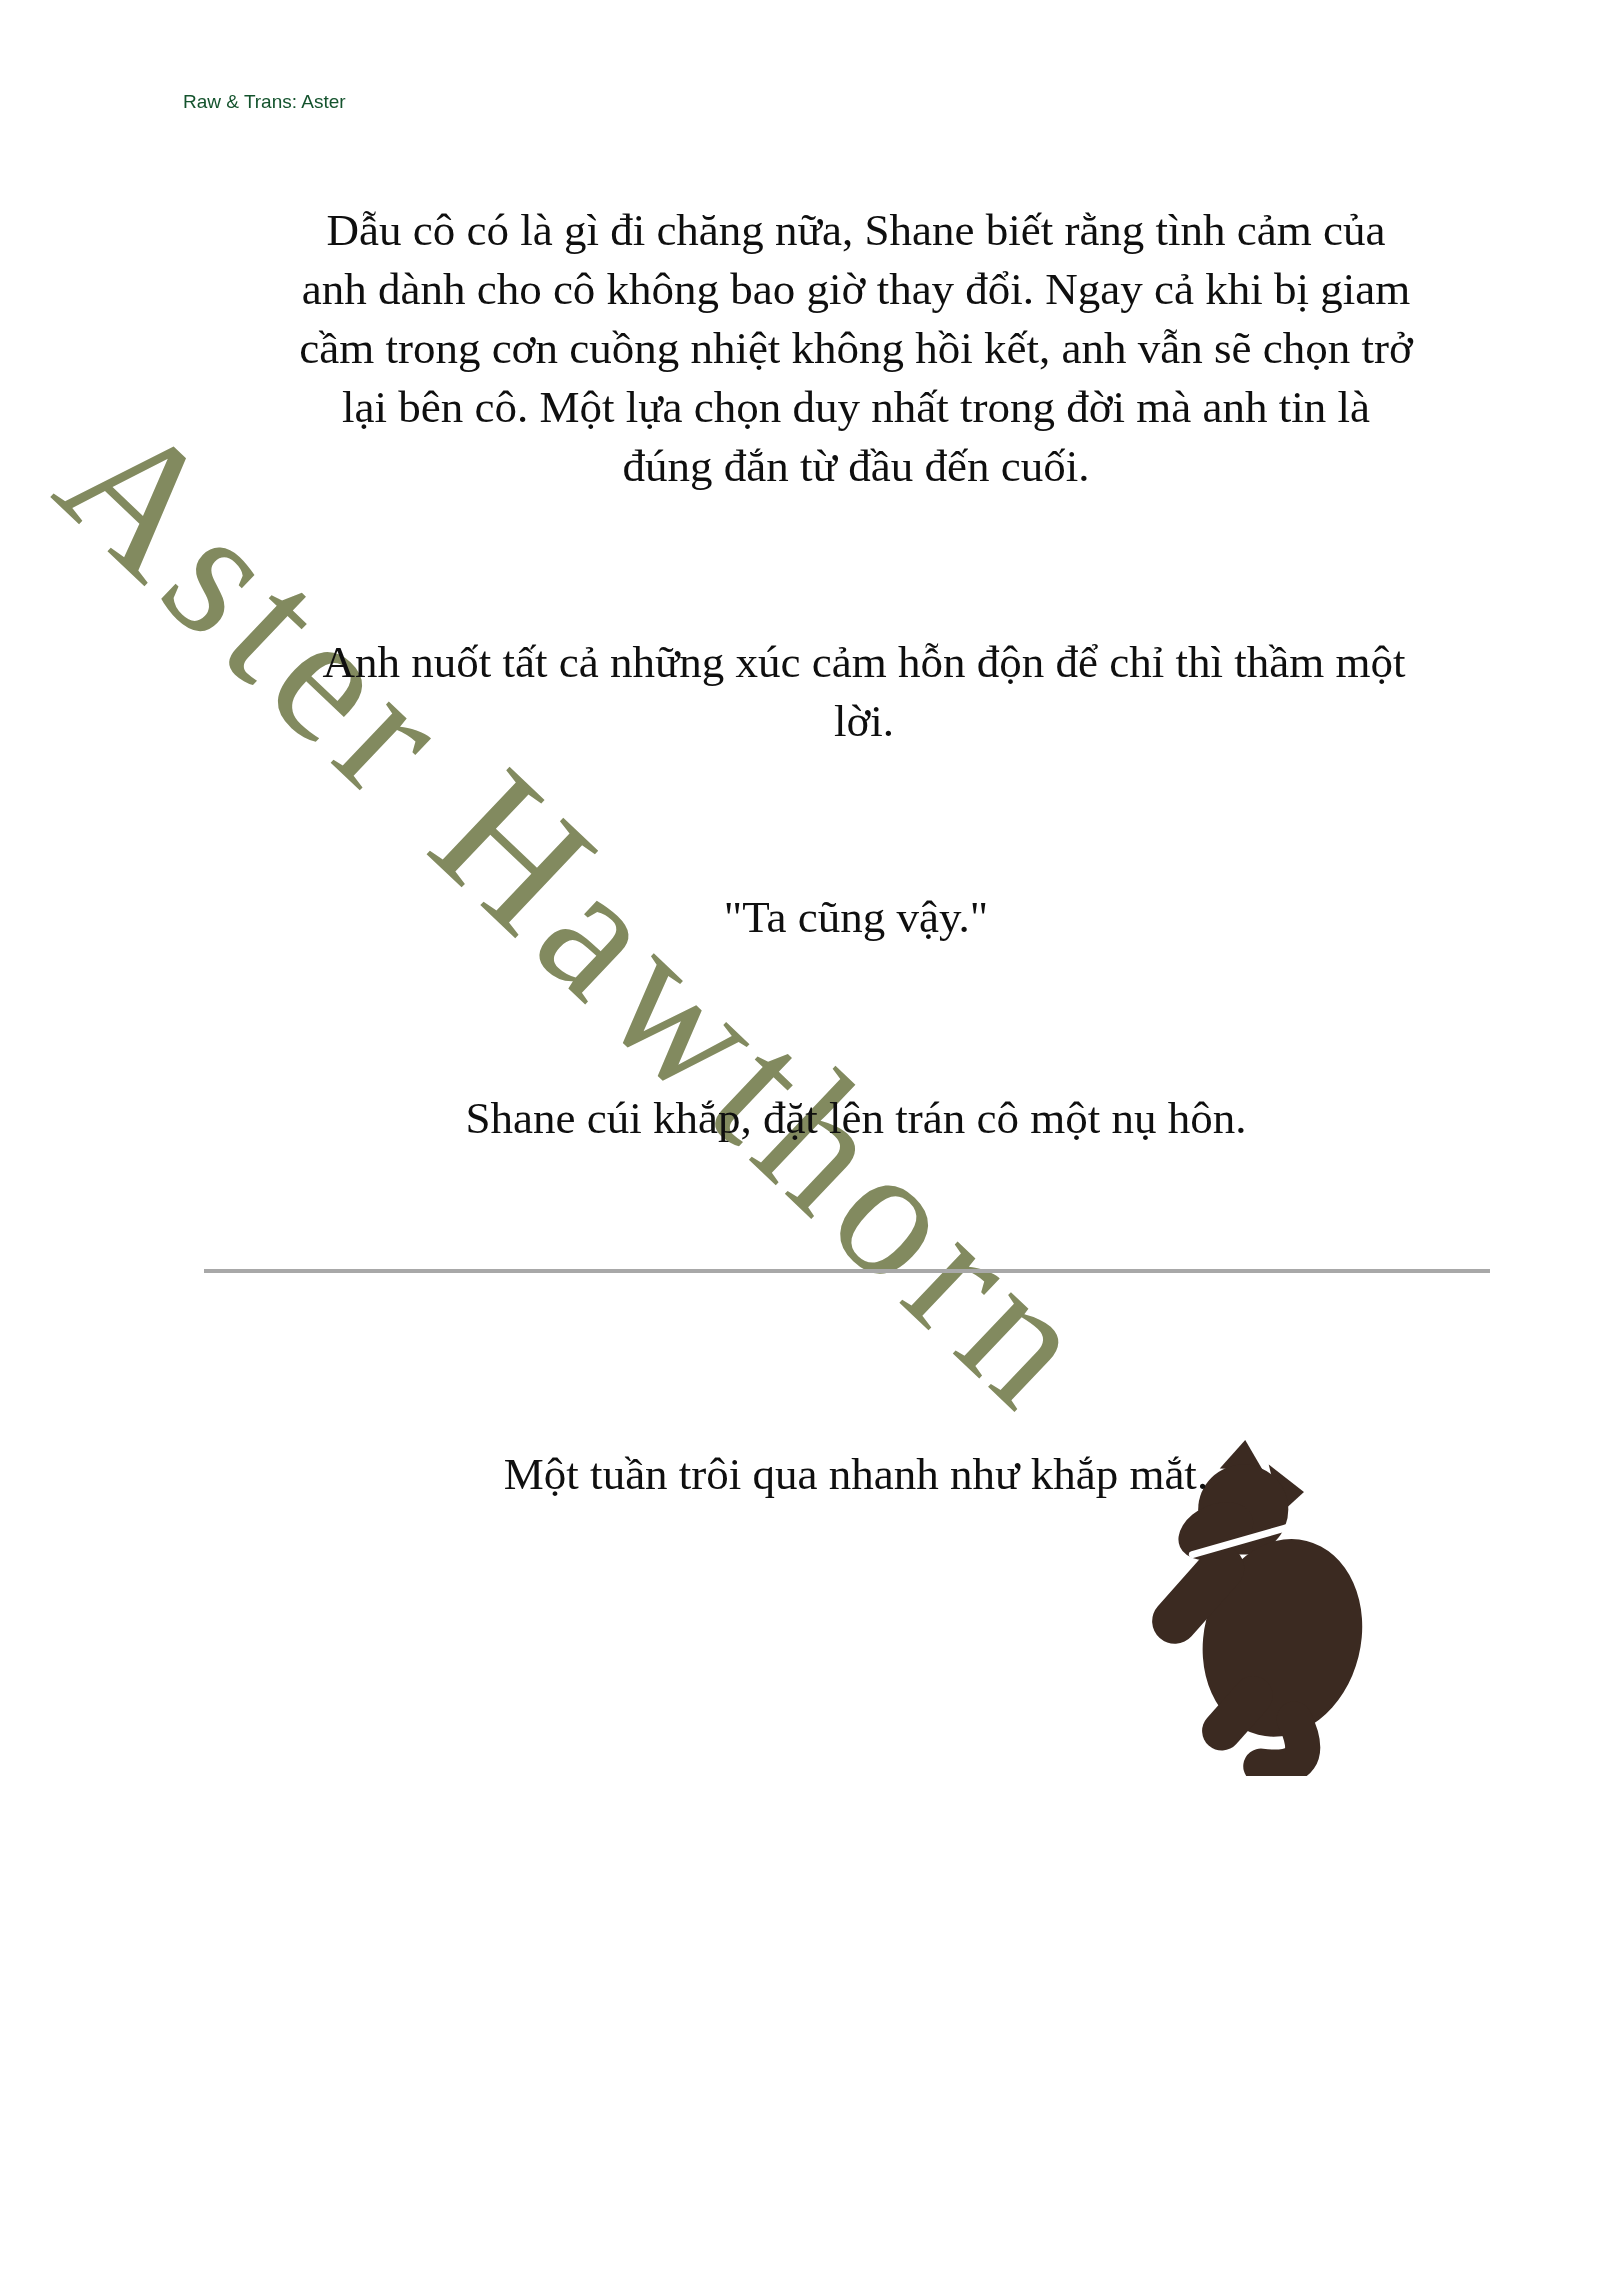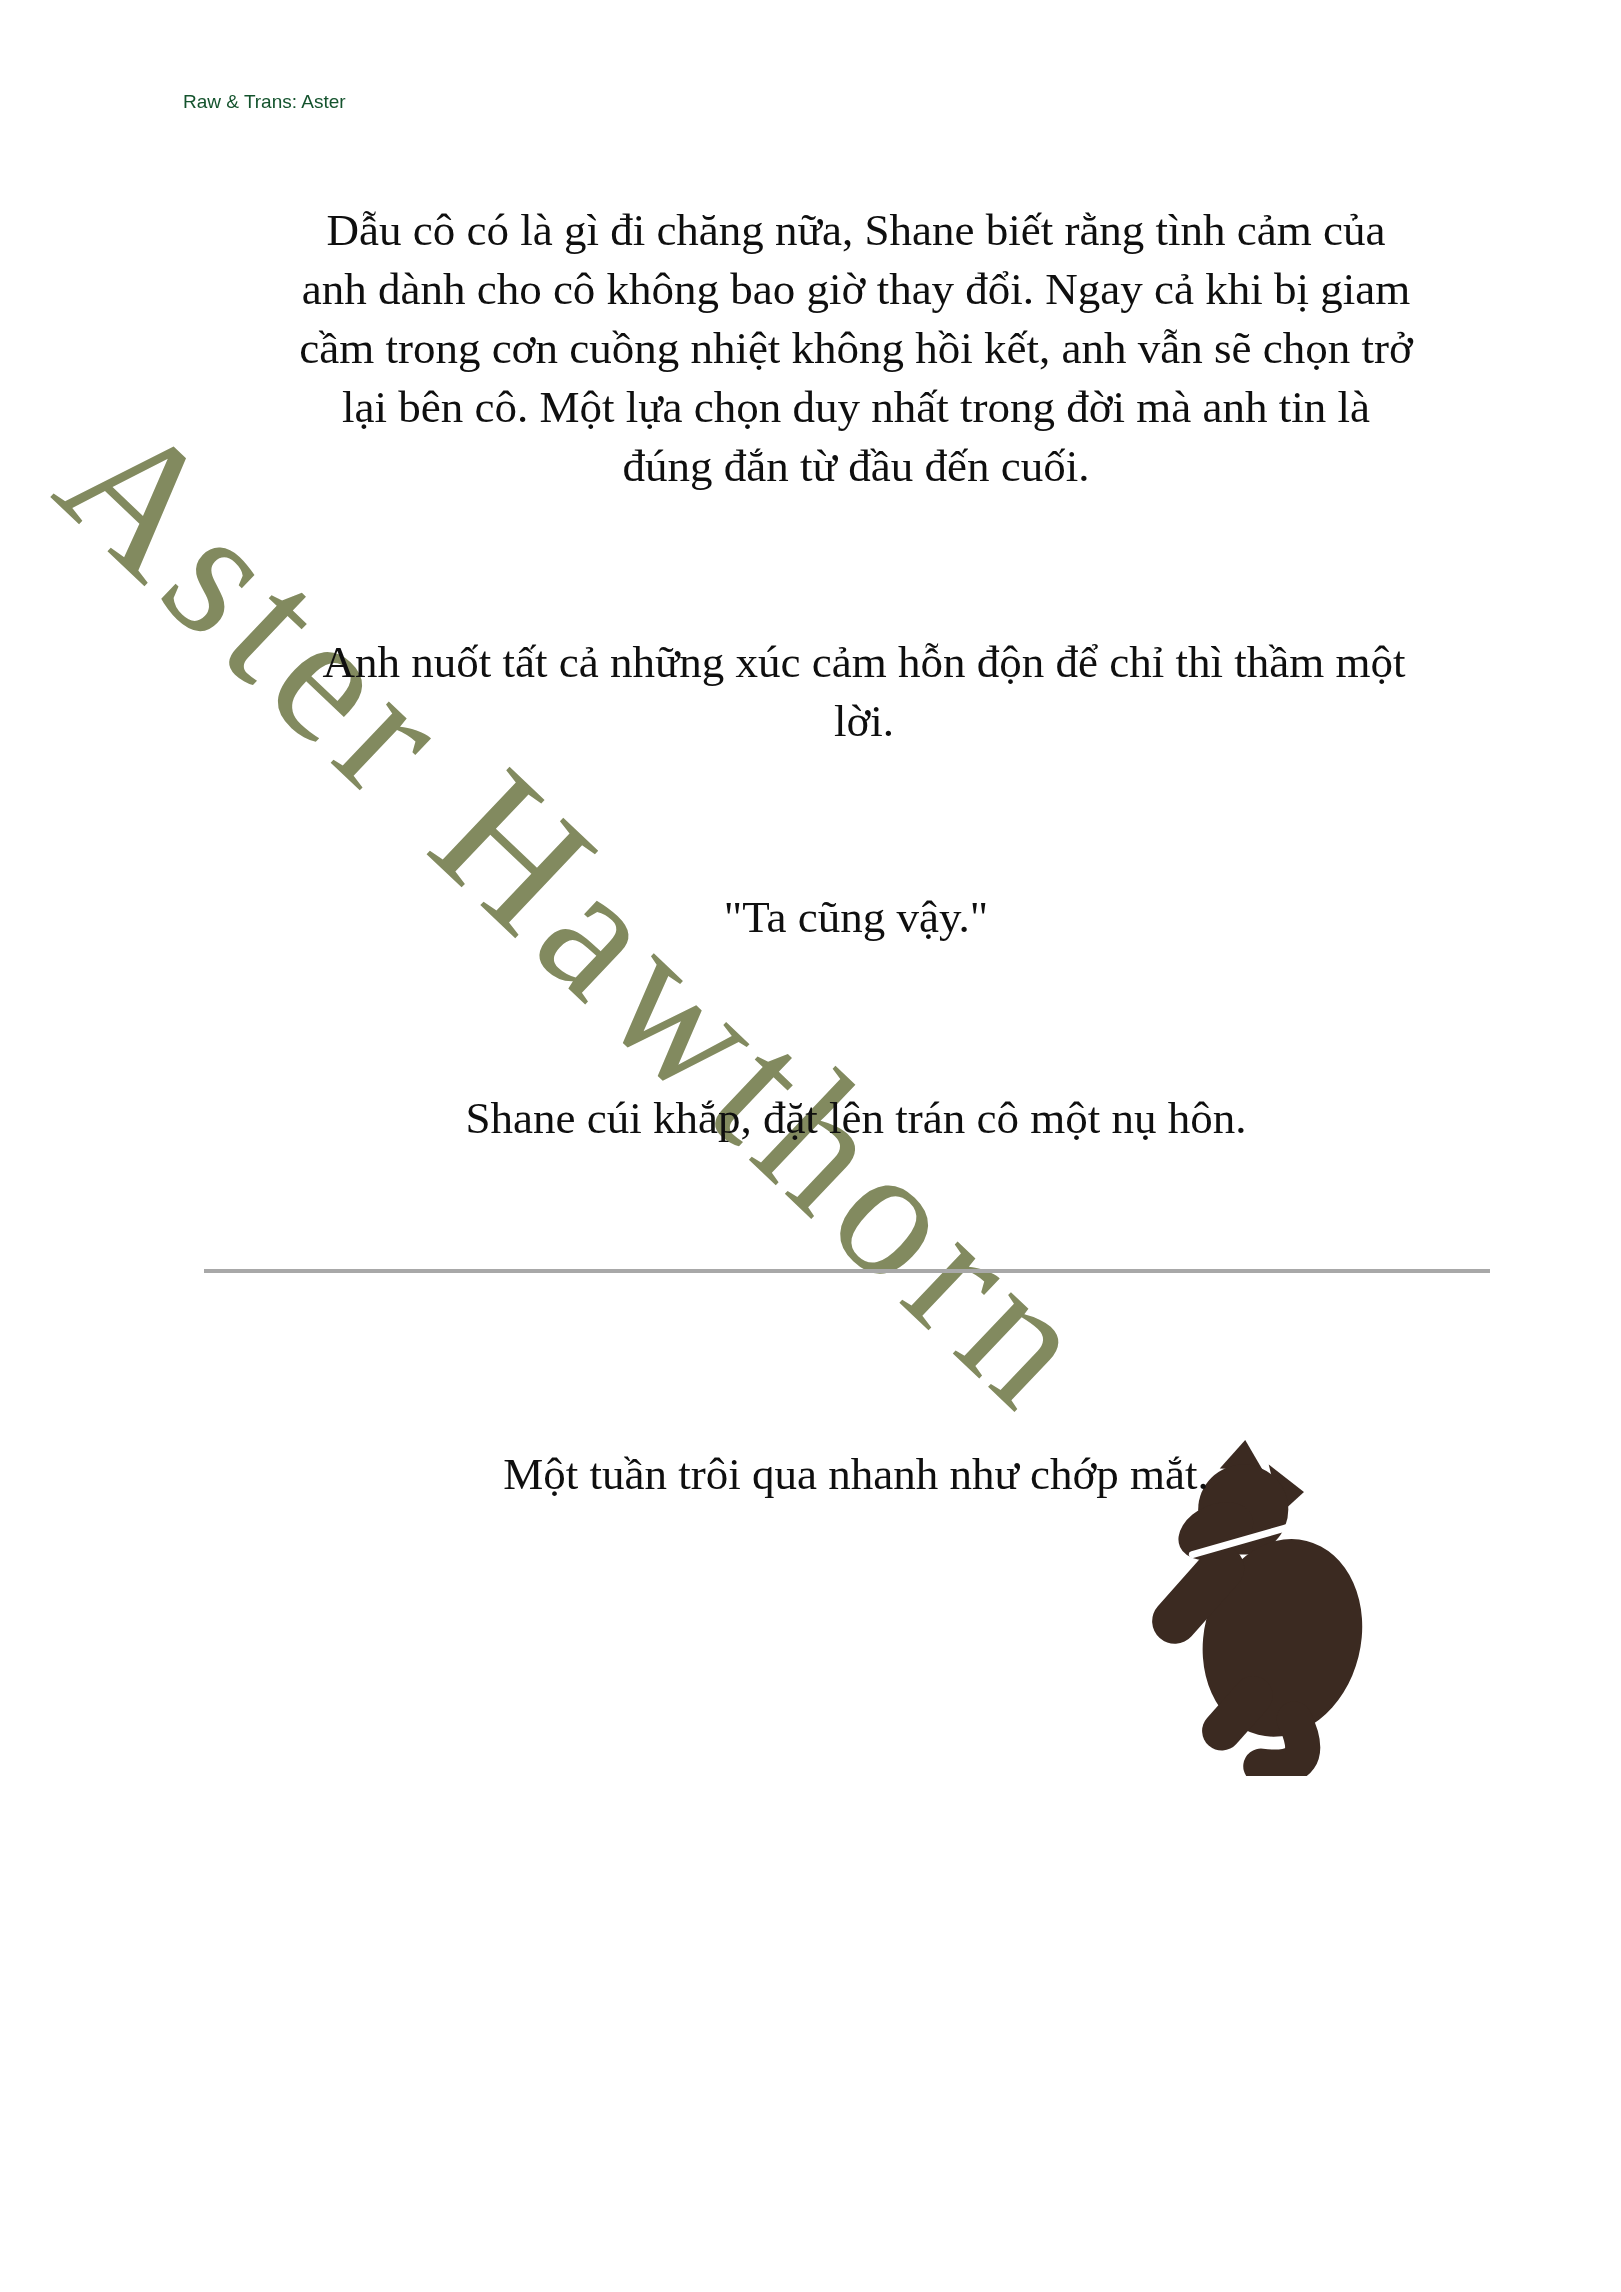--- a/index.html
+++ b/index.html
@@ -125,18 +125,18 @@
       <p class="para p-1">Dẫu cô có là gì đi chăng nữa, Shane biết rằng tình cảm của
 anh dành cho cô không bao giờ thay đổi. Ngay cả khi bị giam
 cầm trong cơn cuồng nhiệt không hồi kết, anh vẫn sẽ chọn trở
 lại bên cô. Một lựa chọn duy nhất trong đời mà anh tin là
 đúng đắn từ đầu đến cuối.</p>
       <p class="para p-2">Anh nuốt tất cả những xúc cảm hỗn độn để chỉ thì thầm một
 lời.</p>
       <p class="para p-3">"Ta cũng vậy."</p>
       <p class="para p-4">Shane cúi khắp, đặt lên trán cô một nụ hôn.</p>
       <hr class="divider">
-      <p class="para p-5">Một tuần trôi qua nhanh như chớp mắt.</p>
+      <p class="para p-5">Một tuần trôi qua nhanh như khắp mắt.</p>
     </div>
 
   </div>
 </div>
 
 
 </body></html>

